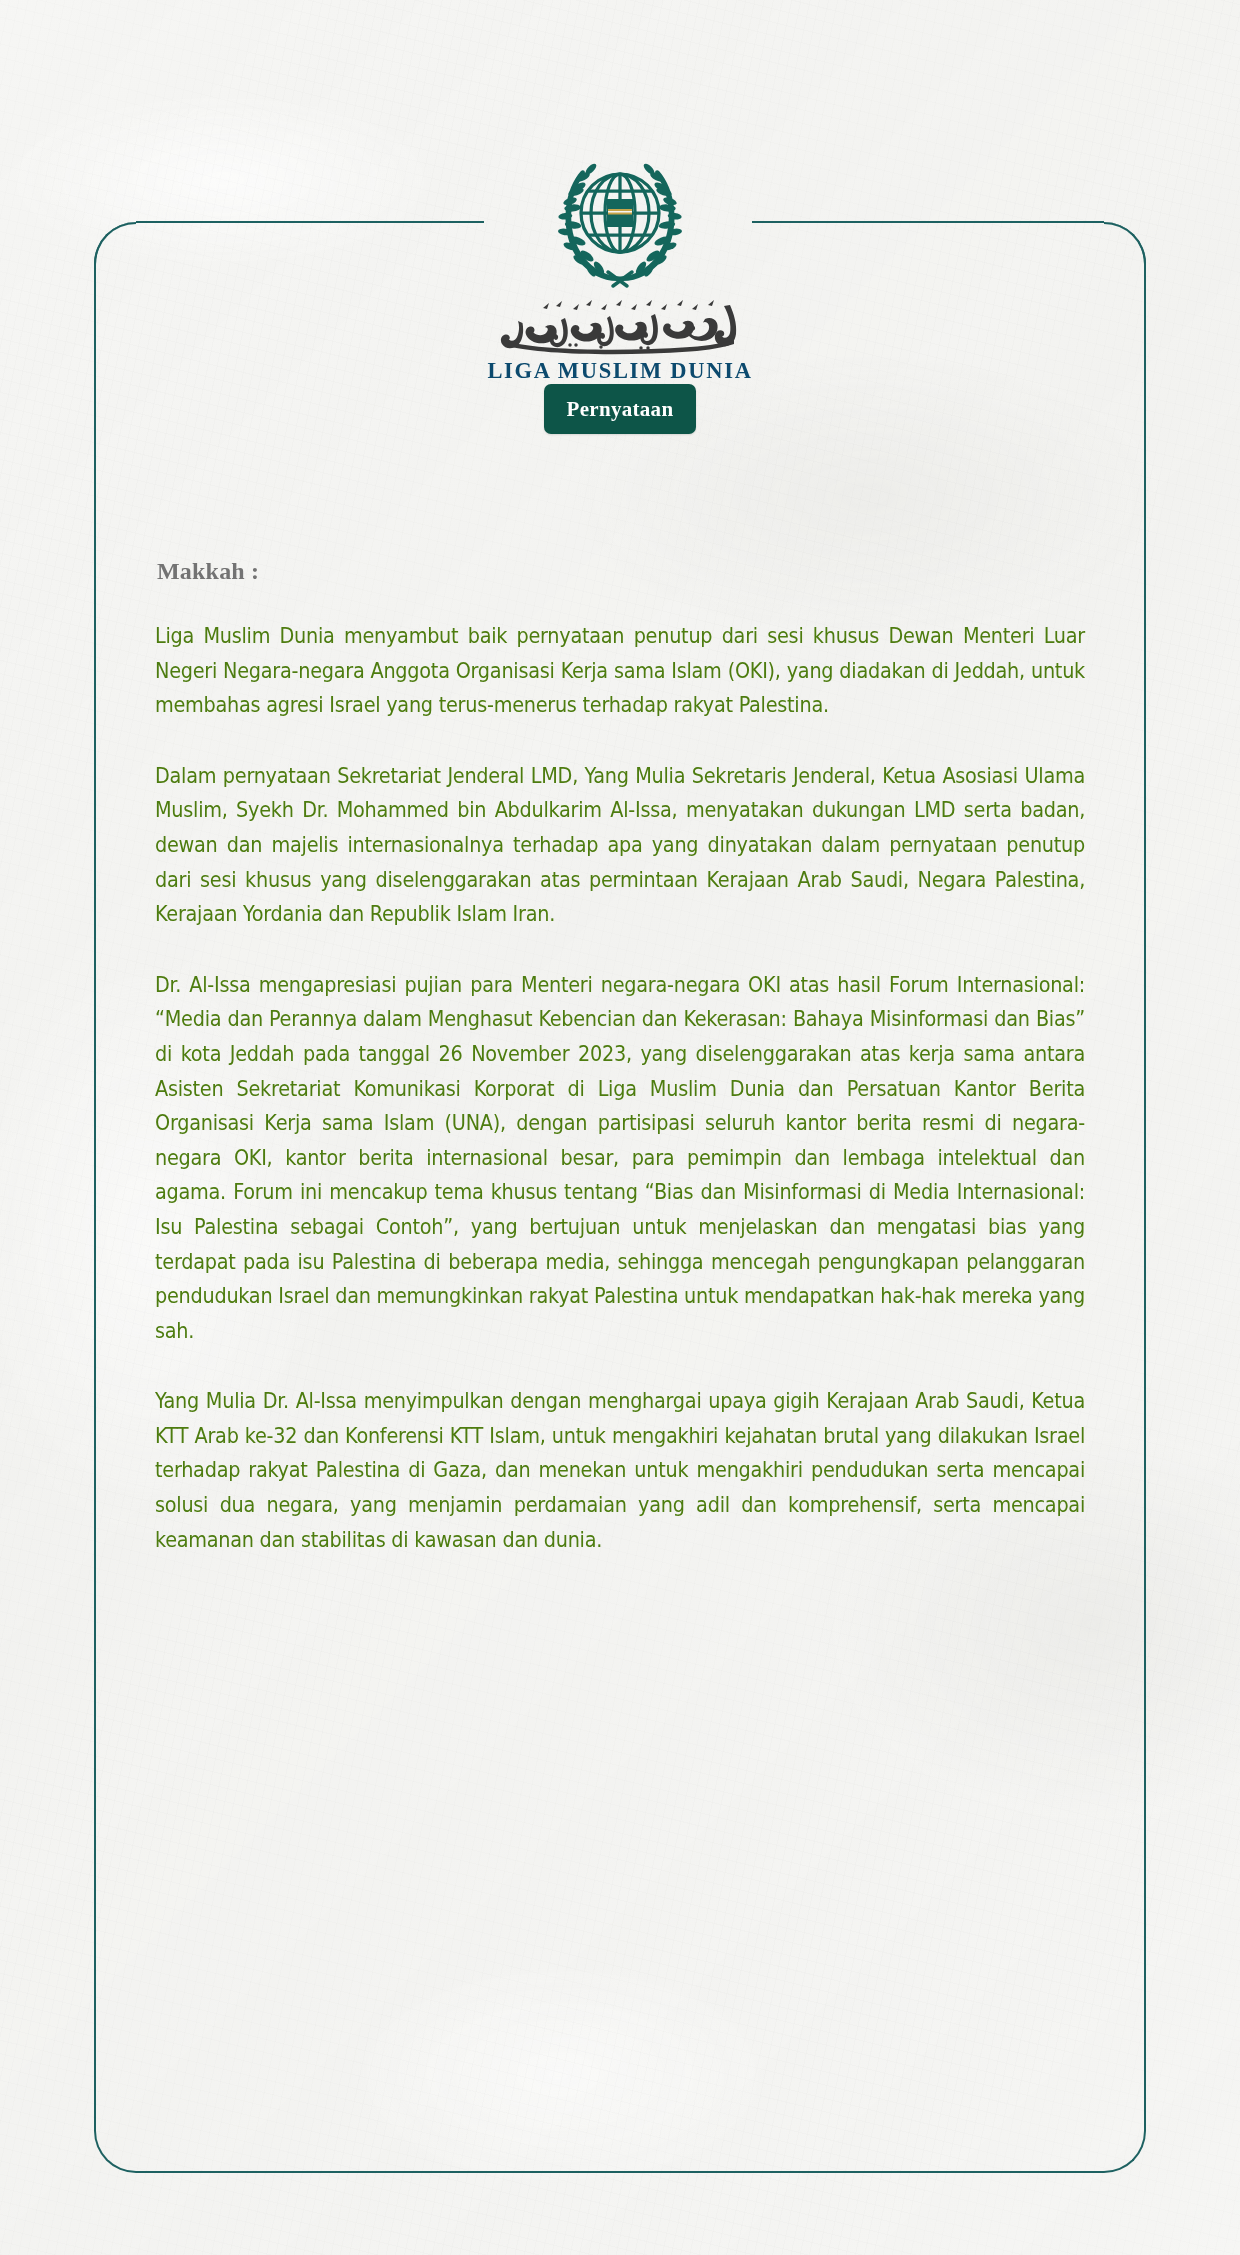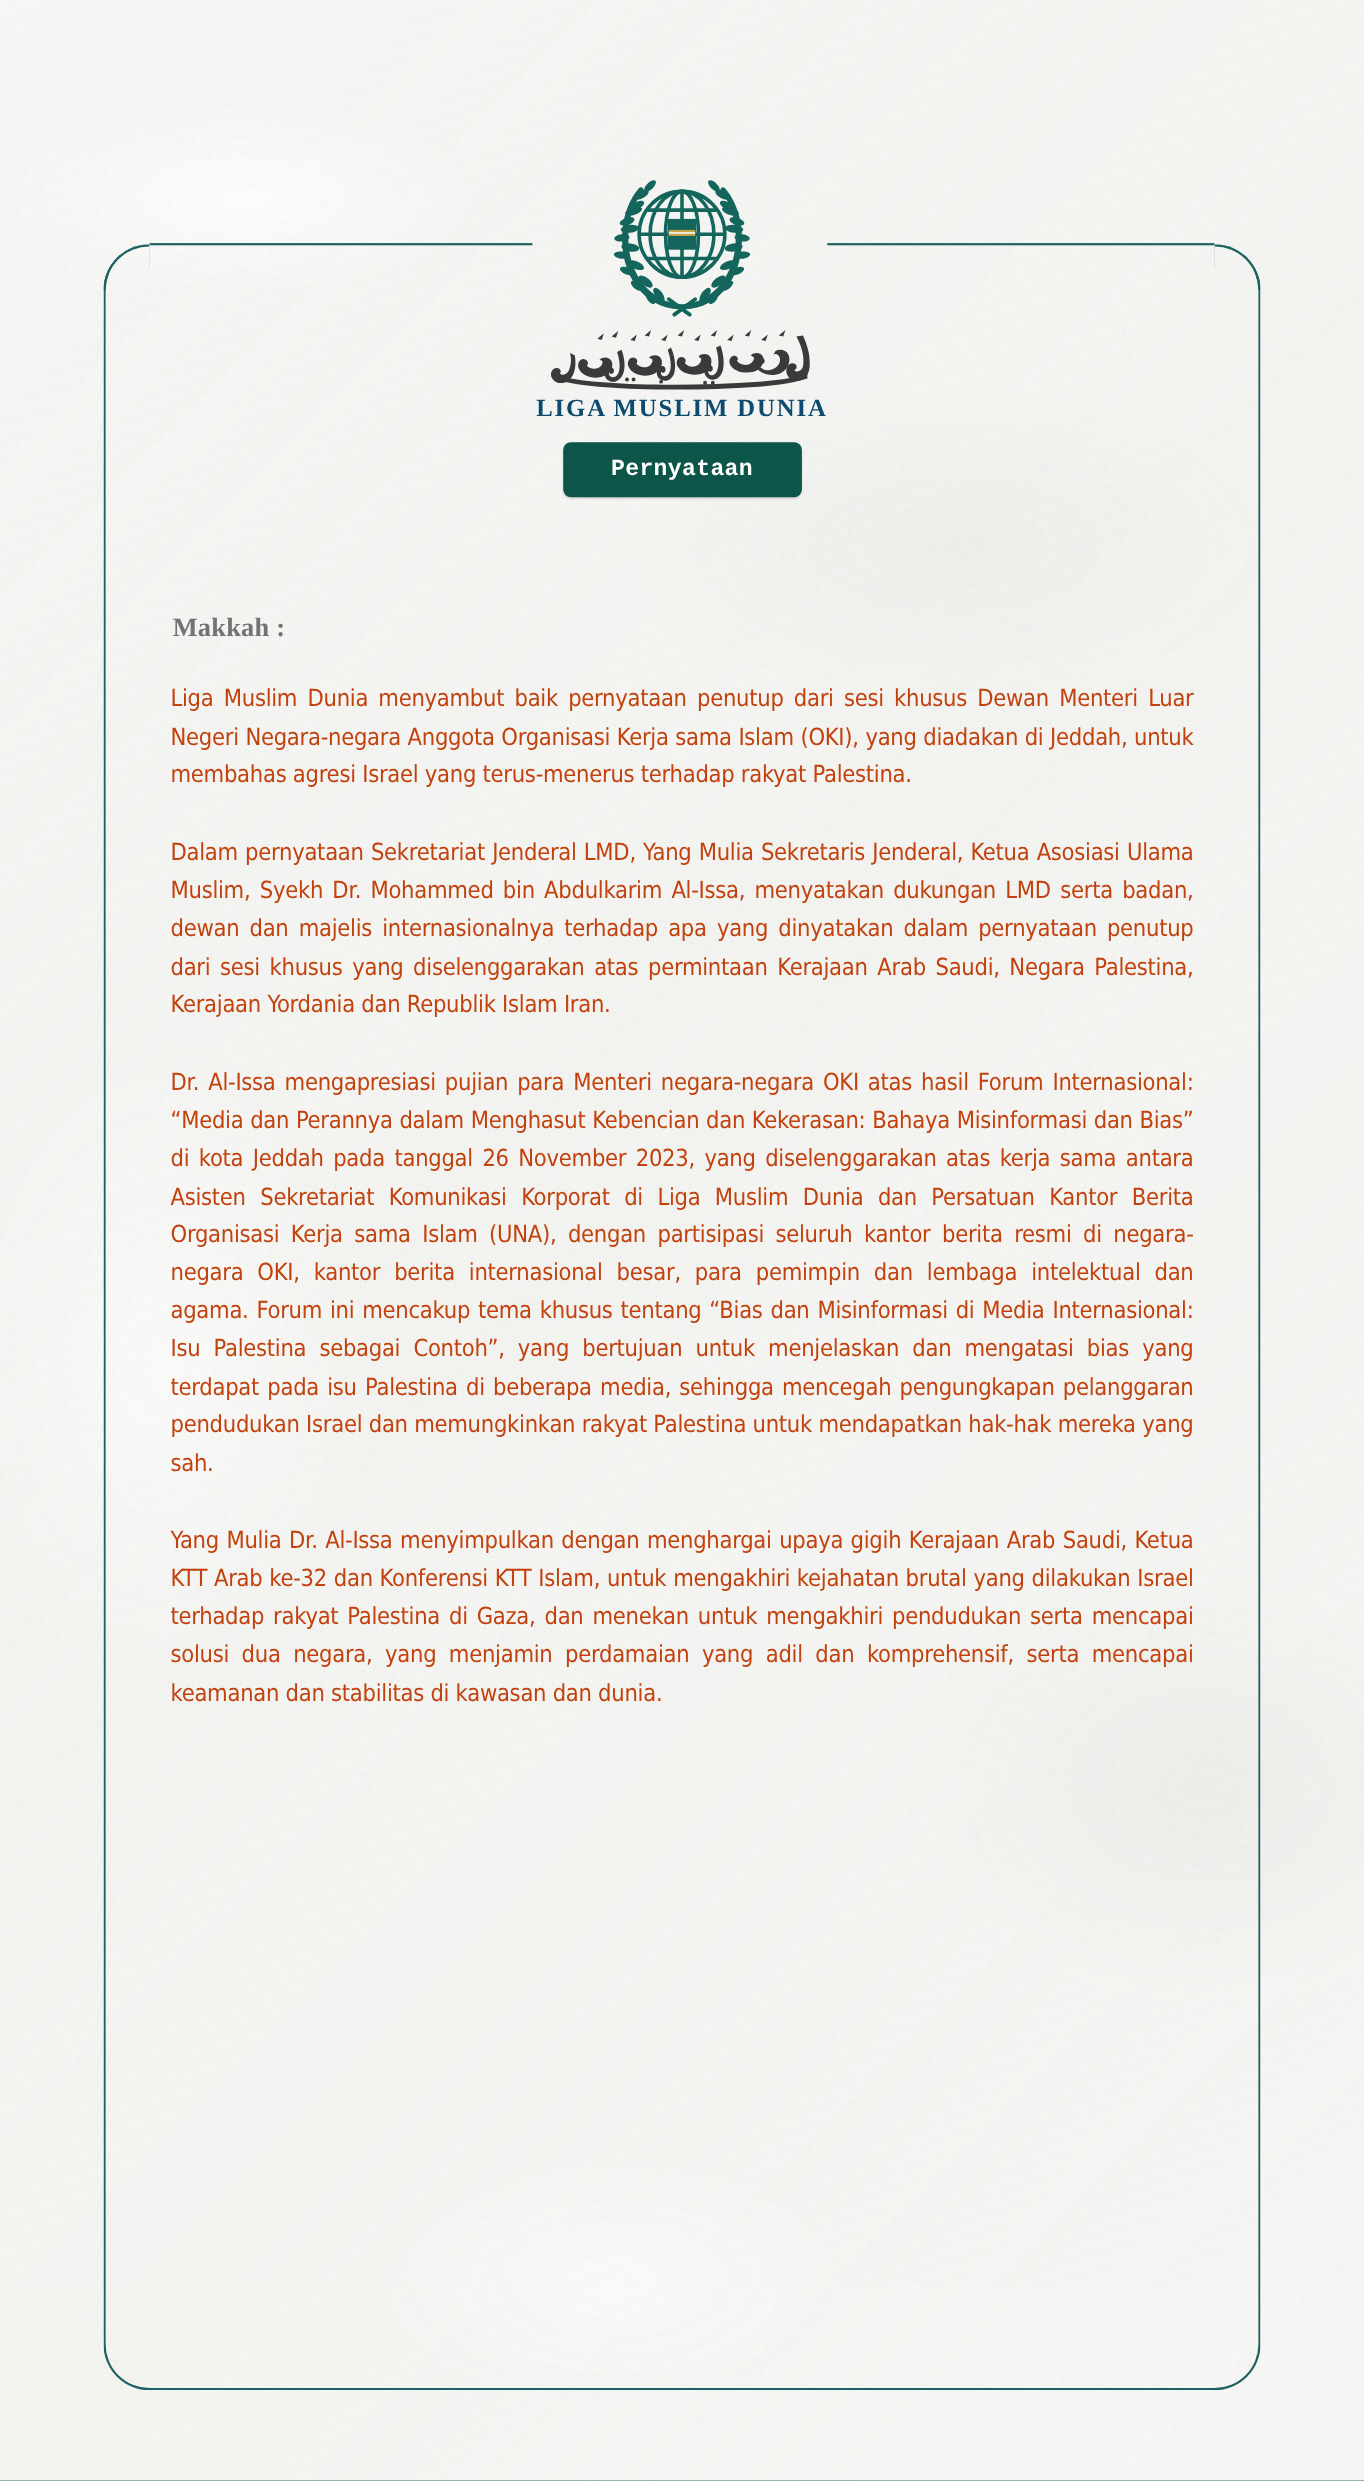--- a/index.html
+++ b/index.html
@@ -97,27 +97,26 @@
   }
   .wordmark-latin {
     margin-top: 2px;
     font-family: "Liberation Serif", serif;
     font-weight: bold;
     font-size: 22.5px;
     letter-spacing: 1.7px;
     color: #0c4a6e;
   }
   .badge {
-    margin-top: 18px;
-    width: 217px;
+    width: 152px;
     height: 50px;
     background: #0d5548;
     border-radius: 7px;
     color: #ffffff;
-    font-family: Liberation Mono, monospace;
+    font-family: Liberation Serif, serif;
     font-weight: bold;
     font-size: 21px;
     letter-spacing: 0.3px;
     display: flex;
     align-items: center;
     justify-content: center;
     box-shadow: 0 1px 2px rgba(0,0,0,0.12);
   }
 
   
@@ -134,21 +133,21 @@
     font-size: 24px;
     color: #737373;
     margin: 0 0 34px 0;
     padding-left: 2px;
     letter-spacing: 0.2px;
   }
   .para {
     font-family: "DejaVu Sans", sans-serif;
     font-size: 21.4px;
     line-height: 34.6px;
-    color: #c2410c;
+    color: #4d7c0f;
     text-align: justify;
     margin: 16px 0 36px 0;
     font-stretch: condensed;
     letter-spacing: -0.25px;
   }
   .para:last-child { margin-bottom: 0; }
 </style>
 </head>
 <body>
 

